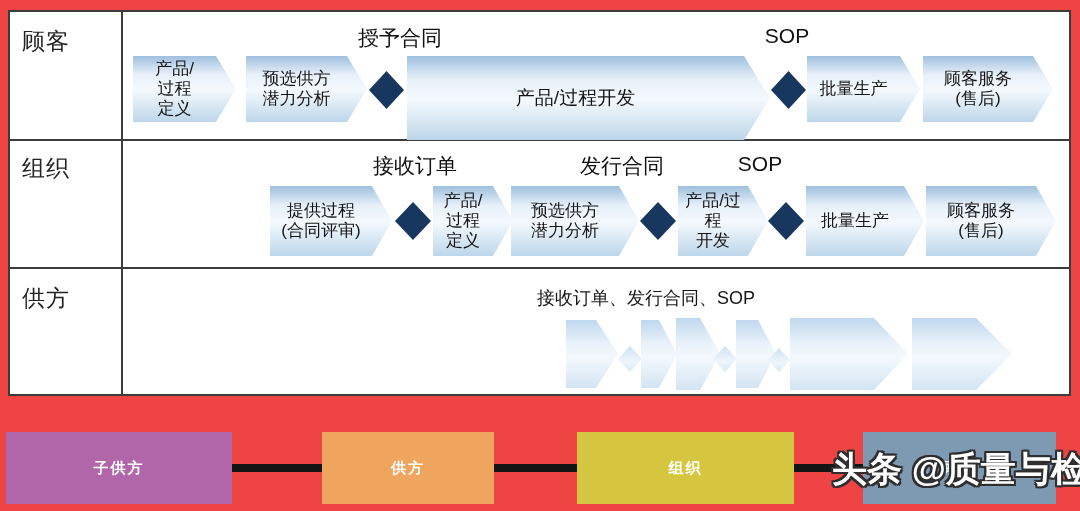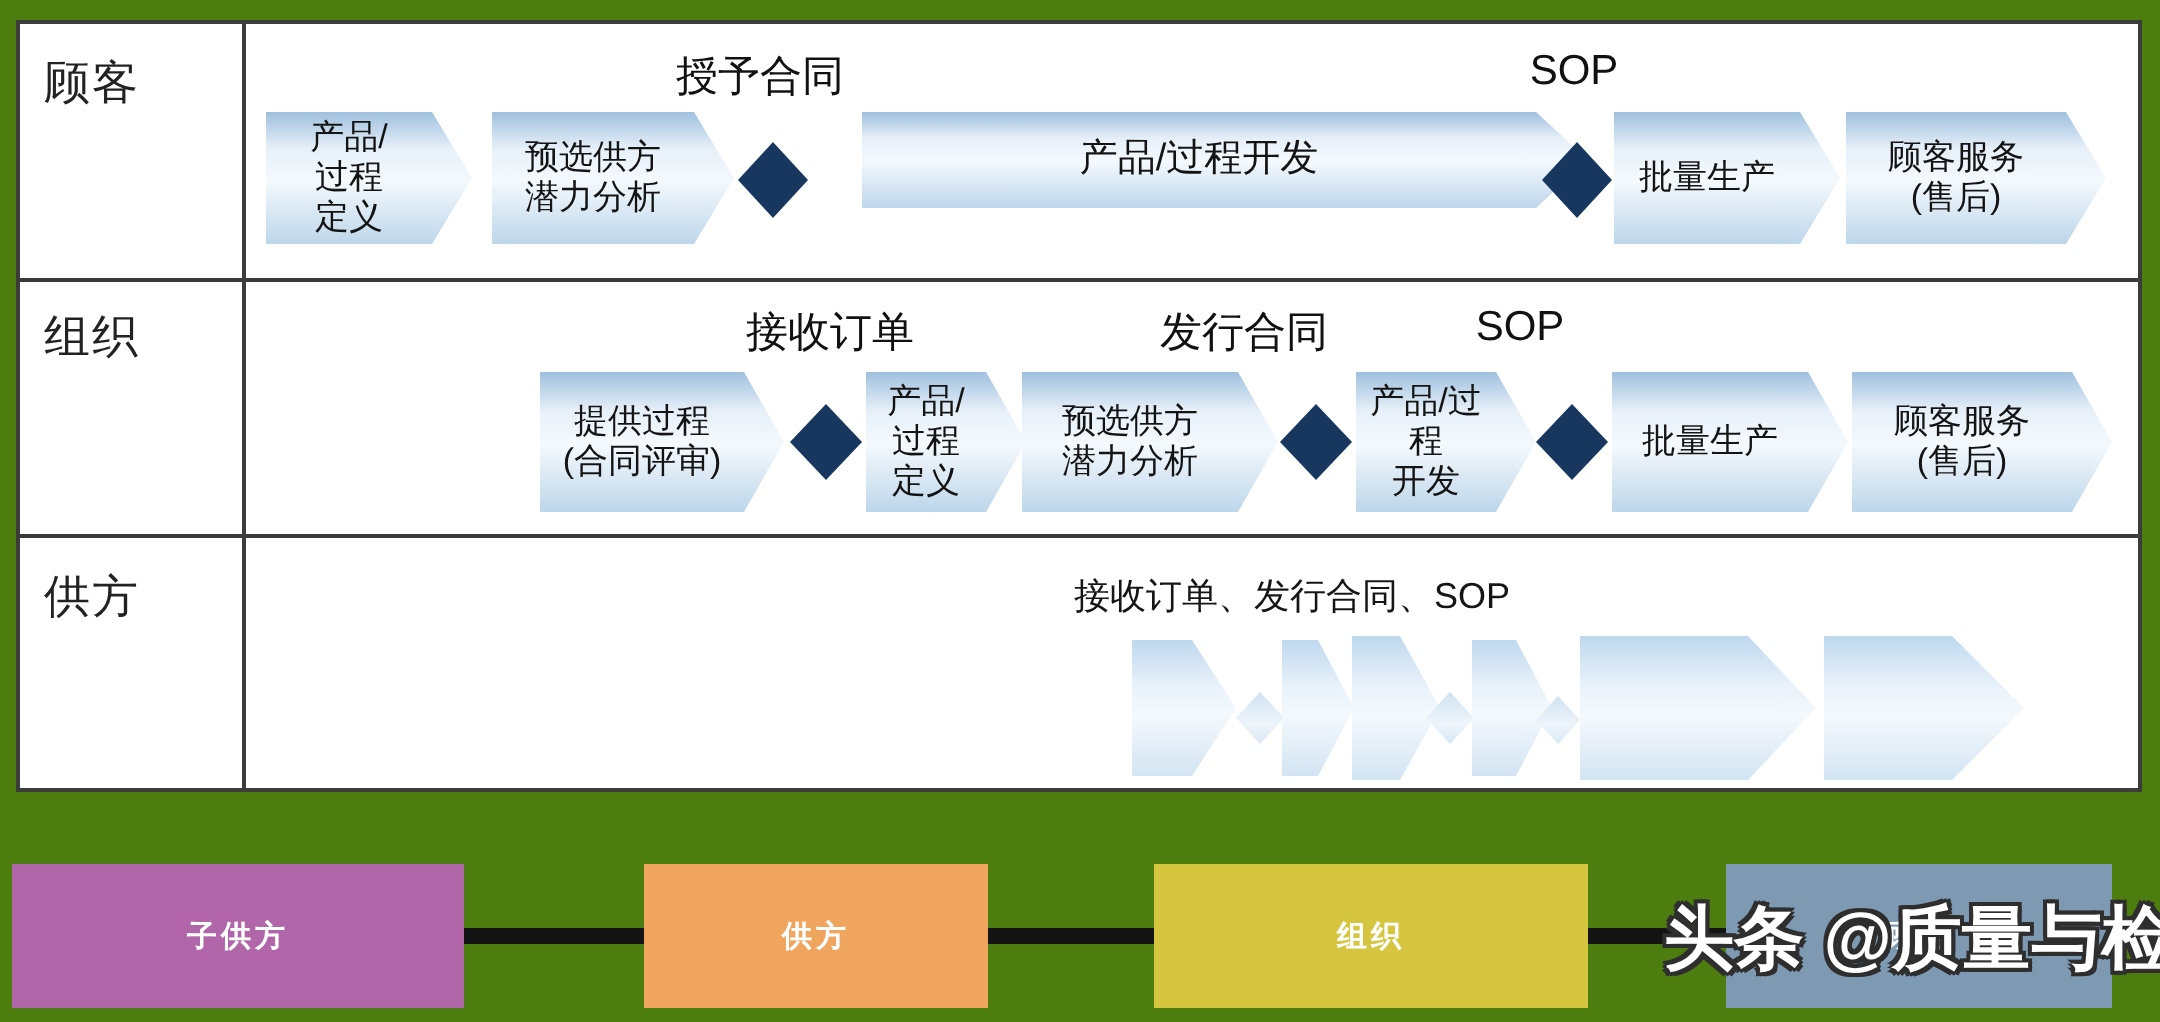--- a/index.html
+++ b/index.html
@@ -1,17 +1,17 @@
 <!DOCTYPE html>
 <html><head>
 <meta charset="utf-8">
 <style>
   html,body{margin:0;padding:0;background:#fff;}
   .canvas{
-    position:relative;width:1080px;height:511px;background:#4d7c0f;overflow:hidden;
+    position:relative;width:1080px;height:511px;background:#ef4444;overflow:hidden;
     font-family:"Liberation Sans","DejaVu Sans",sans-serif;color:#1c1c1c;
   }
   
   .table-frame{position:absolute;left:8px;top:10px;width:1063px;height:386px;border:2px solid #3c3c3c;box-sizing:border-box;background:#fff;}
   .vdiv{position:absolute;left:121px;top:10px;width:2px;height:386px;background:#3c3c3c;}
   .hdiv{position:absolute;left:8px;width:1063px;height:2px;background:#3c3c3c;}
   .lane-label{position:absolute;font-size:23px;color:#222;letter-spacing:1px;}
   .milestone{position:absolute;transform:translateX(-50%);font-size:21px;color:#111;white-space:nowrap;}
   
   .arrow{
@@ -48,30 +48,30 @@
 <body>
 
 <div class="canvas">
 
   <div class="table-frame"></div>
   <div class="vdiv"></div>
   <div class="hdiv" style="top:139px;"></div>
   <div class="hdiv" style="top:267px;"></div>
 
   <div class="lane-label" style="left:22px;top:26px;">顾客</div>
-  <div class="milestone" style="left:380px;top:24px;">授予合同</div>
+  <div class="milestone" style="left:400px;top:24px;">授予合同</div>
   <div class="milestone" style="left:787px;top:24px;">SOP</div>
 
   <div class="arrow" style="left:133px;top:56px;width:103px;height:66px;">产品/
 过程
 定义</div>
   <div class="arrow" style="left:246px;top:56px;width:121px;height:66px;">预选供方
 潜力分析</div>
   <div class="diamond" style="left: 369px; top: 71px; width: 35px; height: 38px; background-color: rgb(23, 55, 94);"></div>
-  <div class="arrow" style="left:407px;top:56px;width:363px;height:48px;--h:26px;font-size:19px;margin-left:24px;">产品/过程开发</div>
+  <div class="arrow" style="left:407px;top:56px;width:363px;height:84px;--h:26px;font-size:19px;">产品/过程开发</div>
   <div class="diamond" style="left: 771px; top: 71px; width: 35px; height: 38px; background-color: rgb(23, 55, 94);"></div>
   <div class="arrow" style="left:807px;top:56px;width:113px;height:66px;">批量生产</div>
   <div class="arrow" style="left:923px;top:56px;width:130px;height:66px;">顾客服务
 (售后)</div>
 
   <div class="lane-label" style="left:22px;top:153px;">组织</div>
   <div class="milestone" style="left:622px;top:152px;">发行合同</div>
   <div class="milestone" style="left:415px;top:152px;">接收订单</div>
   <div class="milestone" style="left:760px;top:152px;">SOP</div>
 

